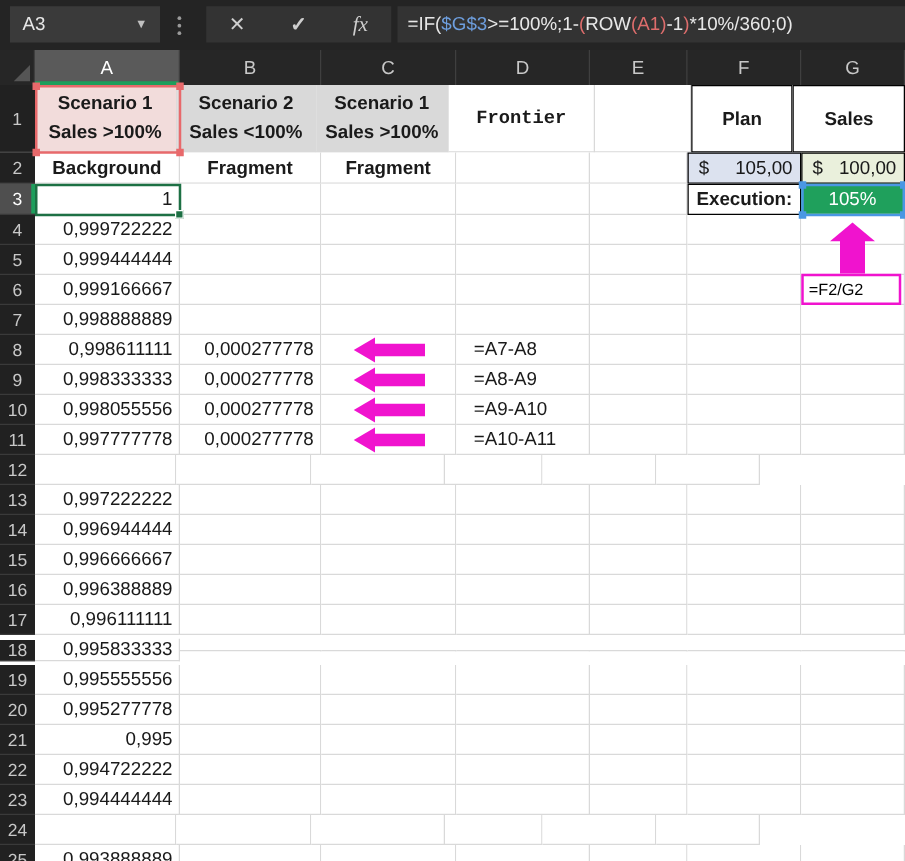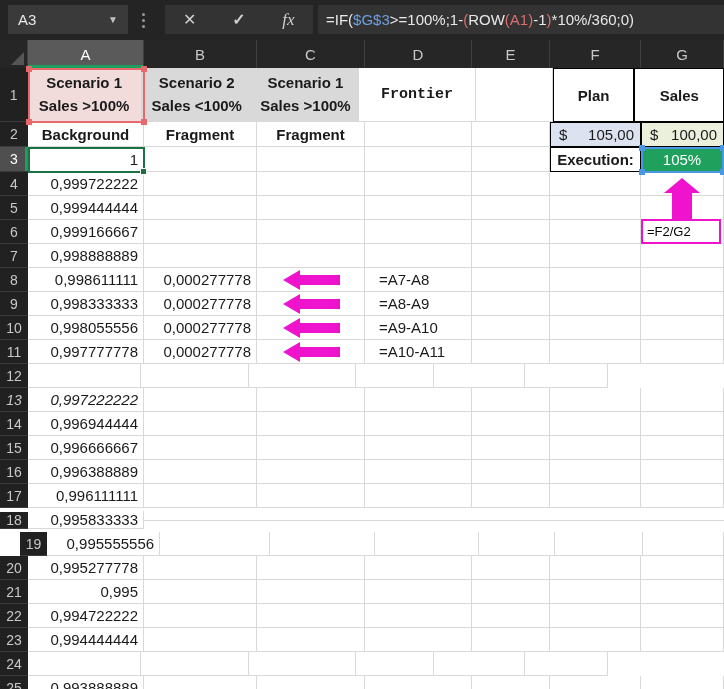--- a/index.html
+++ b/index.html
@@ -250,21 +250,21 @@
       </div>
       <div class="row" style="height: 24px;">
         <div class="rowh">12</div>
         <div class="cell" style="width: 113px;"></div>
         <div class="cell" style="width: 108px;"></div>
         <div class="cell" style="width: 107px;"></div>
         <div class="cell" style="width: 78px;"></div>
         <div class="cell" style="width: 91px;"></div>
         <div class="cell" style="width: 83px;"></div>
       </div>
-      <div class="row" style="height: 24px; font-style: italic;">
+      <div class="row" style="height: 24px;">
         <div class="rowh">13</div>
         <div class="cell num" style="width: 116px;">0,997222222</div>
         <div class="cell" style="width: 113px;"></div>
         <div class="cell" style="width: 108px;"></div>
         <div class="cell" style="width: 107px;"></div>
         <div class="cell" style="width: 78px;"></div>
         <div class="cell" style="width: 91px;"></div>
         <div class="cell" style="width: 83px;"></div>
       </div>
       <div class="row" style="height: 24px;">
@@ -310,21 +310,21 @@
       <div class="row" style="height: 24px; align-items: center;">
         <div class="rowh">18</div>
         <div class="cell num" style="width: 116px;">0,995833333</div>
         <div class="cell" style="width: 113px;"></div>
         <div class="cell" style="width: 108px;"></div>
         <div class="cell" style="width: 107px;"></div>
         <div class="cell" style="width: 78px;"></div>
         <div class="cell" style="width: 91px;"></div>
         <div class="cell" style="width: 83px;"></div>
       </div>
-      <div class="row" style="height: 24px; margin-left: 20px;">
+      <div class="row" style="height: 24px;">
         <div class="rowh">19</div>
         <div class="cell num" style="width: 116px;">0,995555556</div>
         <div class="cell" style="width: 113px;"></div>
         <div class="cell" style="width: 108px;"></div>
         <div class="cell" style="width: 107px;"></div>
         <div class="cell" style="width: 78px;"></div>
         <div class="cell" style="width: 91px;"></div>
         <div class="cell" style="width: 83px;"></div>
       </div>
       <div class="row" style="height: 24px;">

